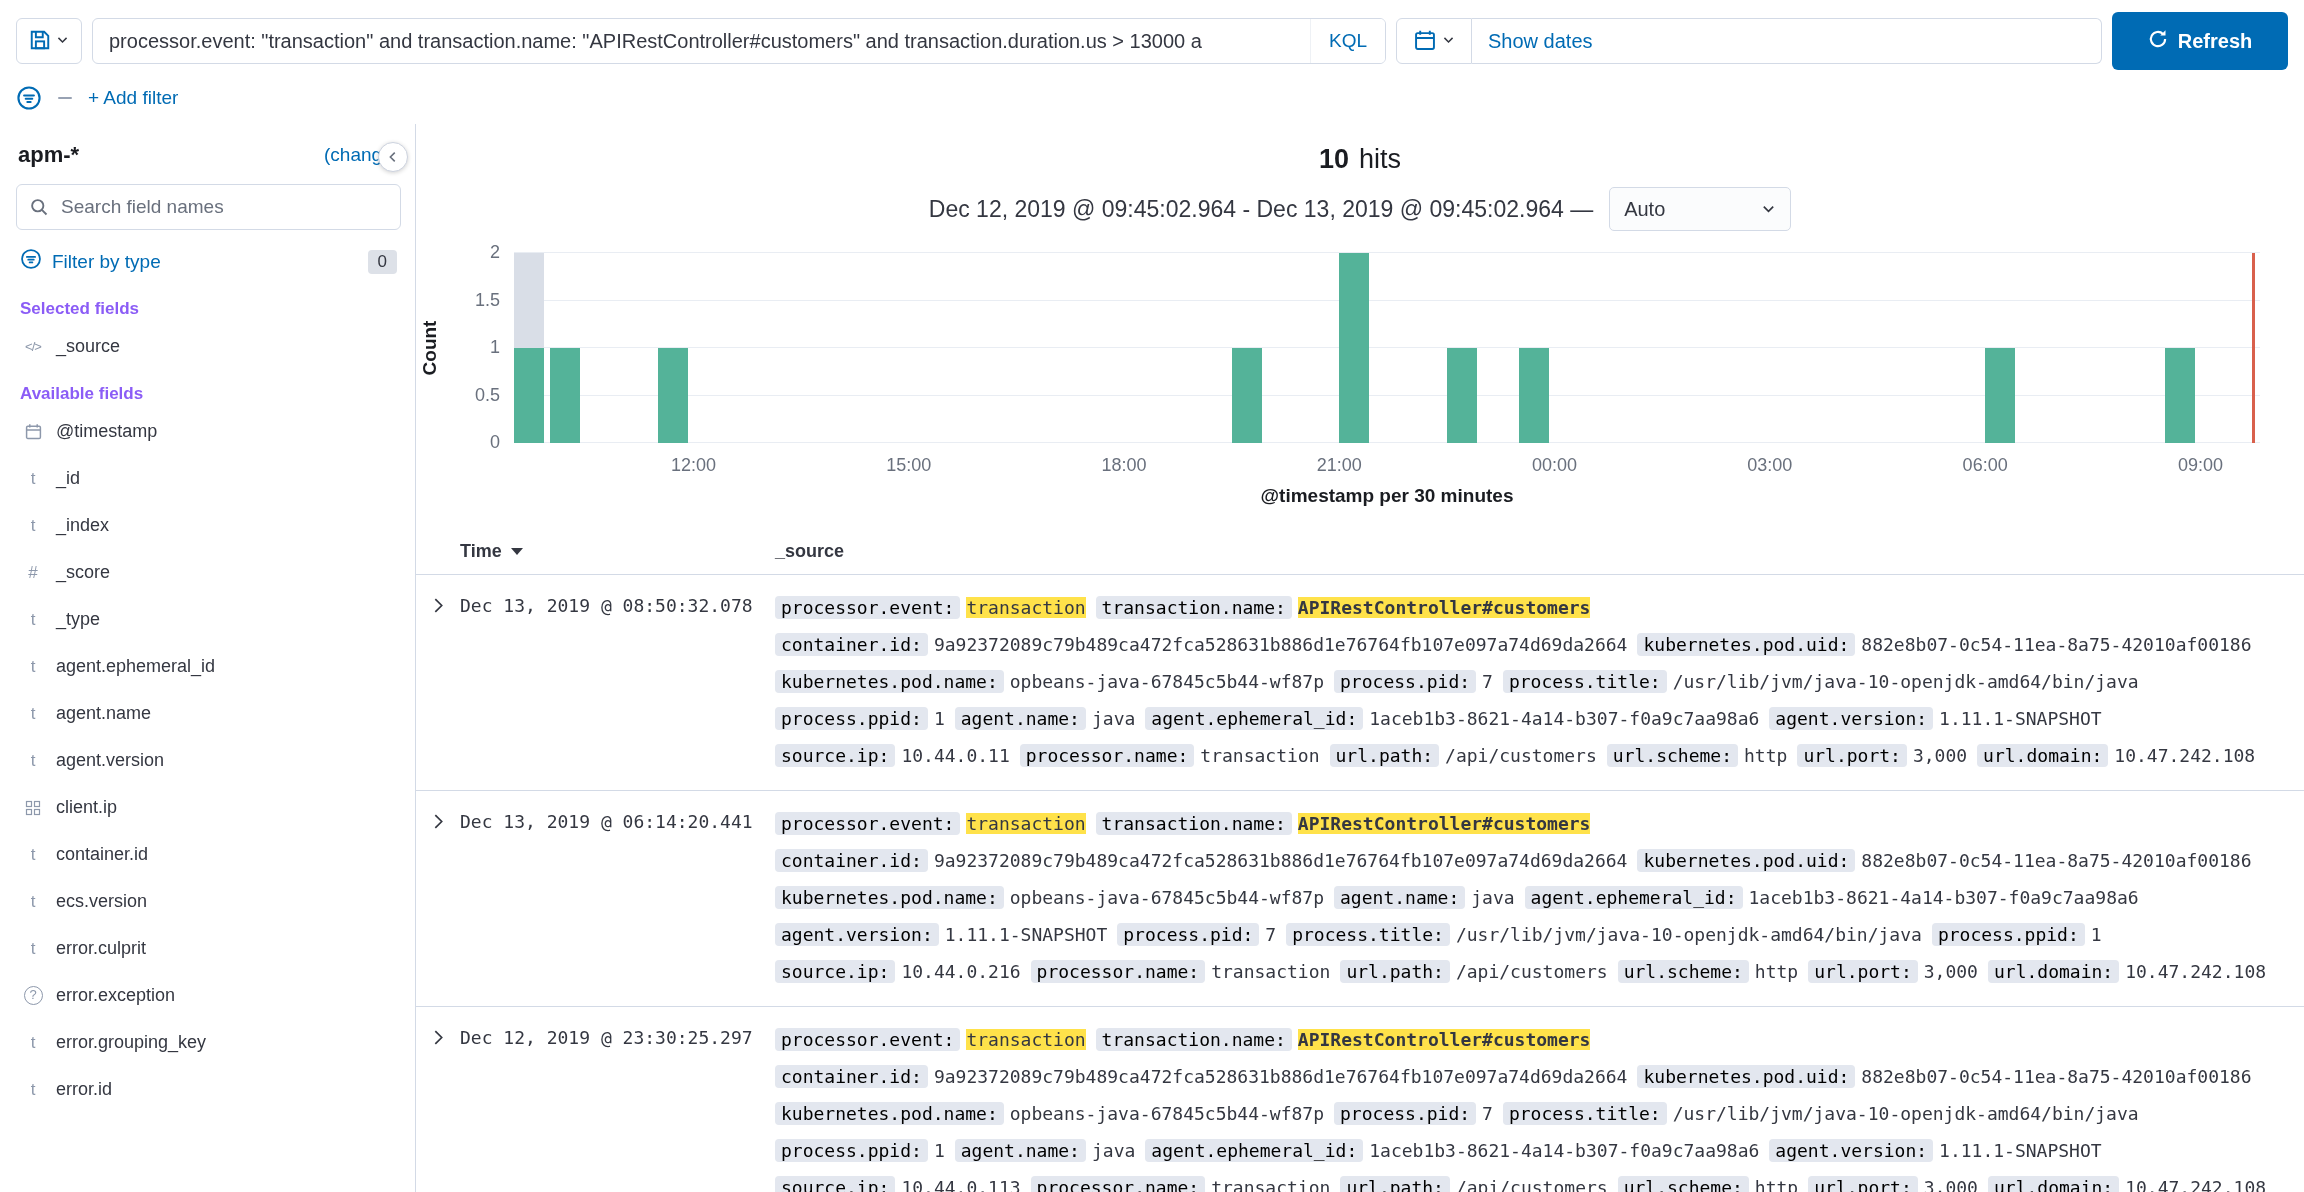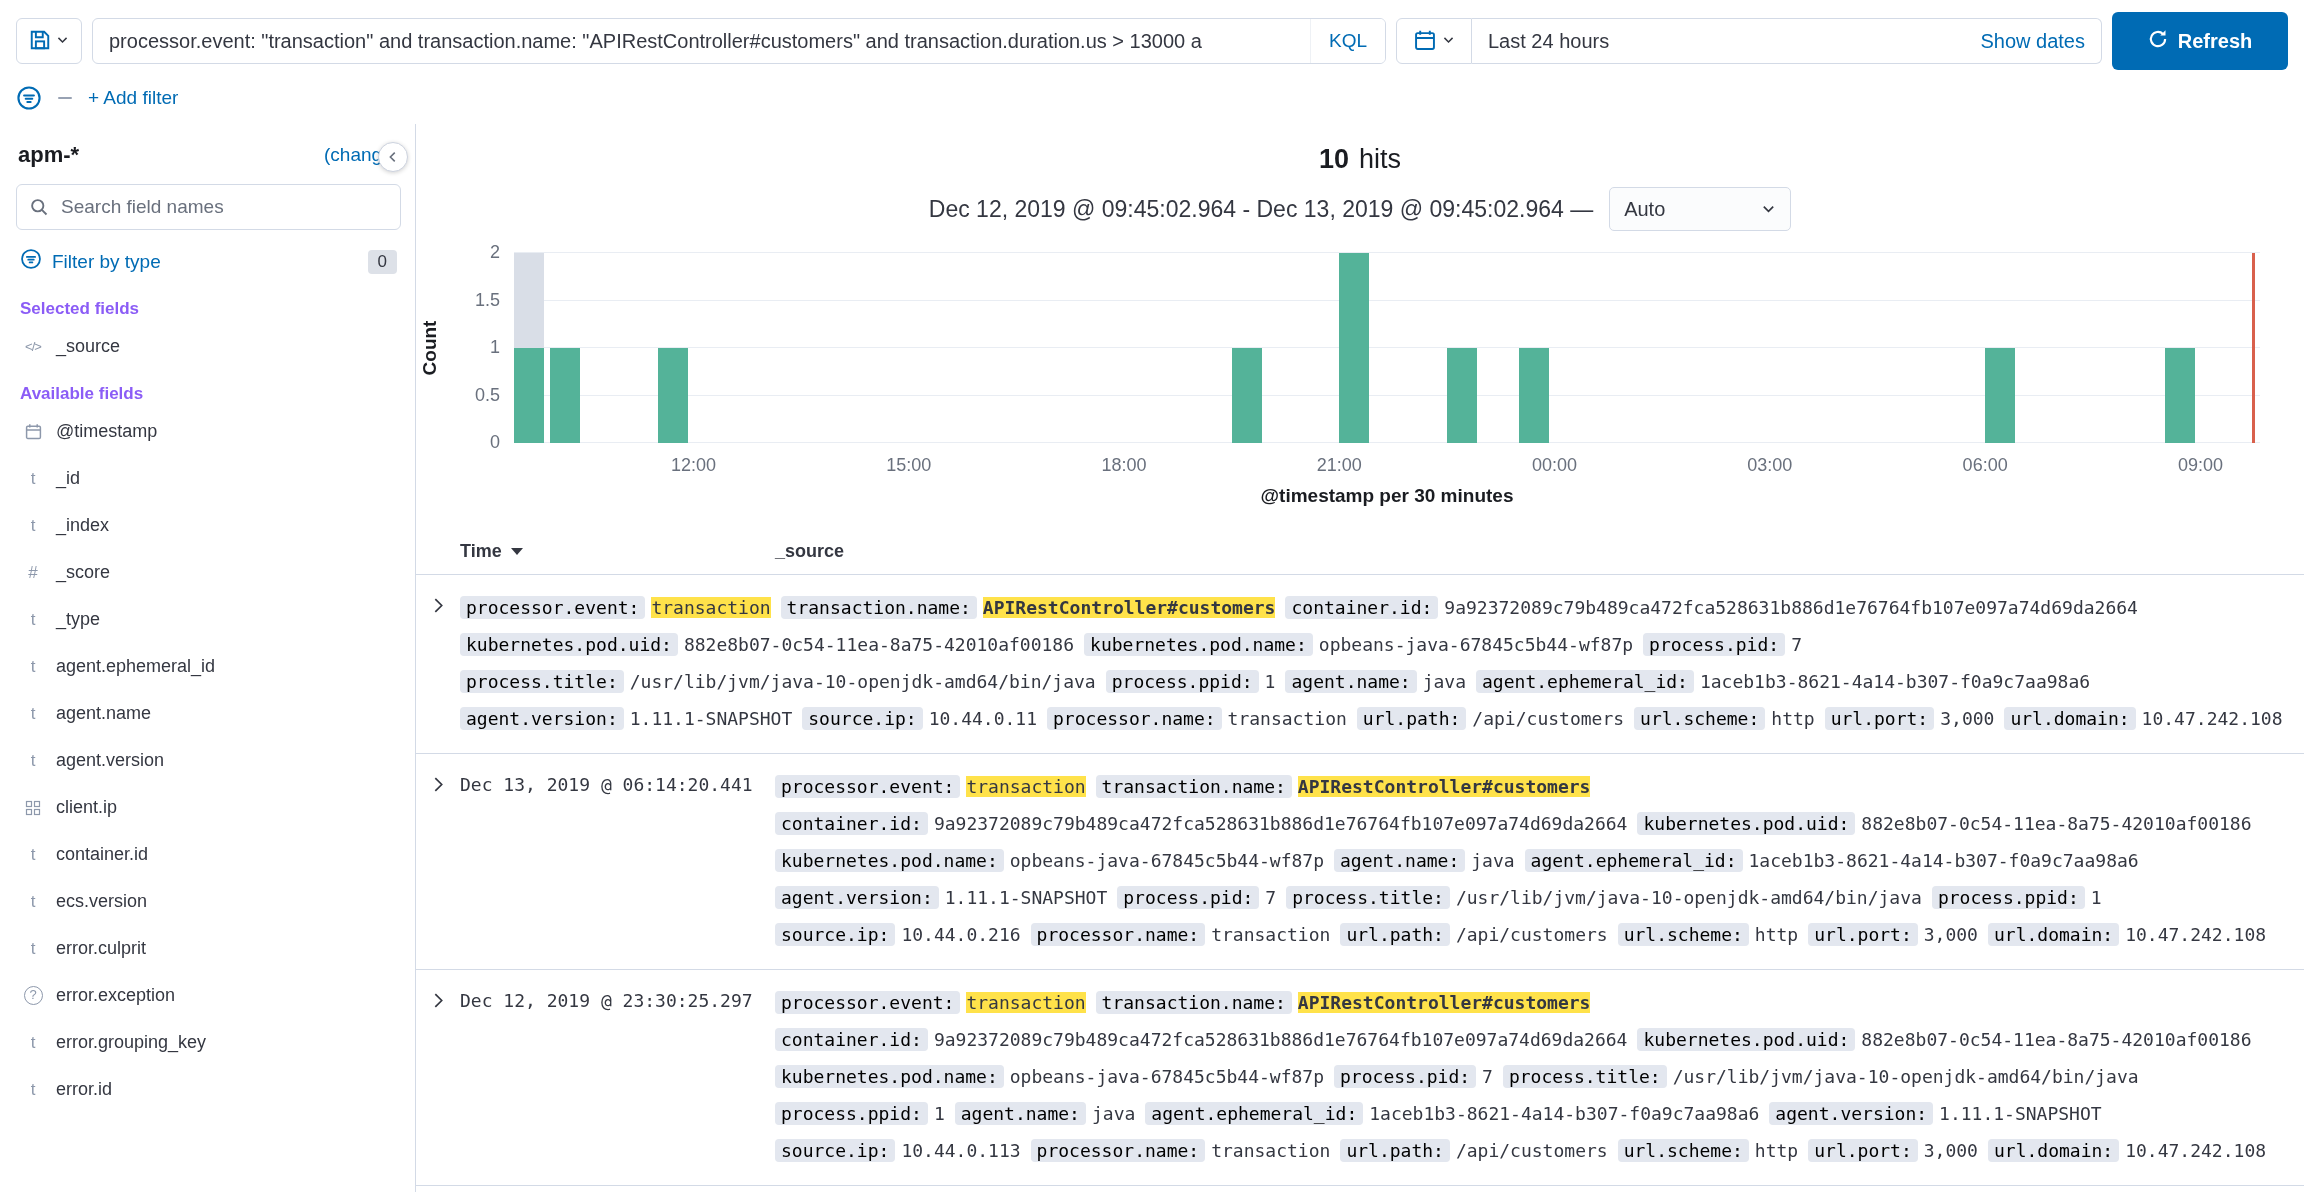--- a/index.html
+++ b/index.html
@@ -146,21 +146,20 @@
               <g fill="none" stroke="currentColor" stroke-width="1.4">
                 <rect x="1.5" y="3" width="13" height="11.5" rx="1.2"></rect>
                 <path d="M1.5 6.5h13M4.5 1.2v3M11.5 1.2v3"></path>
               </g>
             </svg></span>
         <span class="chev"><svg width="13" height="13" viewBox="0 0 16 16">
               <path d="M3 6l5 5 5-5" fill="none" stroke="currentColor" stroke-width="1.8"></path>
             </svg></span>
       </button>
       <div class="time-field">
-        <span class="time-range-text">Last 24 hours</span>
         <a class="show-dates">Show dates</a>
       </div>
     </div>
 
     <button class="refresh-btn">
       <span><svg width="20" height="20" viewBox="0 0 16 16">
             <path d="M13.7 8a5.7 5.7 0 1 1-1.7-4.05" fill="none" stroke="#fff" stroke-width="1.7"></path>
             <path d="M14 .9v4.2H9.8z" fill="#fff"></path>
           </svg></span>
       <span>Refresh</span>
@@ -363,20 +362,21 @@
           </span>
           <span class="th-source">_source</span>
         </div>
         <div id="rows">
             <div class="doc-row">
               <button class="expand">
                 <svg width="17" height="17" viewBox="0 0 16 16">
                   <path d="M5 2l6 6-6 6" fill="none" stroke="currentColor" stroke-width="1.6"></path>
                 </svg>
               </button>
+              <div class="time-cell">Dec 13, 2019 @ 08:50:32.078</div>
               <div class="source-cell"><span class="pair"><span class="fname">processor.event:</span><span class="fval hl">transaction</span></span><span class="pair"><span class="fname">transaction.name:</span><span class="fval hl b">APIRestController#customers</span></span><span class="pair"><span class="fname">container.id:</span><span class="fval">9a92372089c79b489ca472fca528631b886d1e76764fb107e097a74d69da2664</span></span><span class="pair"><span class="fname">kubernetes.pod.uid:</span><span class="fval">882e8b07-0c54-11ea-8a75-42010af00186</span></span><span class="pair"><span class="fname">kubernetes.pod.name:</span><span class="fval">opbeans-java-67845c5b44-wf87p</span></span><span class="pair"><span class="fname">process.pid:</span><span class="fval">7</span></span><span class="pair"><span class="fname">process.title:</span><span class="fval">/usr/lib/jvm/java-10-openjdk-amd64/bin/java</span></span><span class="pair"><span class="fname">process.ppid:</span><span class="fval">1</span></span><span class="pair"><span class="fname">agent.name:</span><span class="fval">java</span></span><span class="pair"><span class="fname">agent.ephemeral_id:</span><span class="fval">1aceb1b3-8621-4a14-b307-f0a9c7aa98a6</span></span><span class="pair"><span class="fname">agent.version:</span><span class="fval">1.11.1-SNAPSHOT</span></span><span class="pair"><span class="fname">source.ip:</span><span class="fval">10.44.0.11</span></span><span class="pair"><span class="fname">processor.name:</span><span class="fval">transaction</span></span><span class="pair"><span class="fname">url.path:</span><span class="fval">/api/customers</span></span><span class="pair"><span class="fname">url.scheme:</span><span class="fval">http</span></span><span class="pair"><span class="fname">url.port:</span><span class="fval">3,000</span></span><span class="pair"><span class="fname">url.domain:</span><span class="fval">10.47.242.108</span></span></div>
             </div>
             <div class="doc-row">
               <button class="expand">
                 <svg width="17" height="17" viewBox="0 0 16 16">
                   <path d="M5 2l6 6-6 6" fill="none" stroke="currentColor" stroke-width="1.6"></path>
                 </svg>
               </button>
               <div class="time-cell">Dec 13, 2019 @ 06:14:20.441</div>
               <div class="source-cell"><span class="pair"><span class="fname">processor.event:</span><span class="fval hl">transaction</span></span><span class="pair"><span class="fname">transaction.name:</span><span class="fval hl b">APIRestController#customers</span></span><span class="pair"><span class="fname">container.id:</span><span class="fval">9a92372089c79b489ca472fca528631b886d1e76764fb107e097a74d69da2664</span></span><span class="pair"><span class="fname">kubernetes.pod.uid:</span><span class="fval">882e8b07-0c54-11ea-8a75-42010af00186</span></span><span class="pair"><span class="fname">kubernetes.pod.name:</span><span class="fval">opbeans-java-67845c5b44-wf87p</span></span><span class="pair"><span class="fname">agent.name:</span><span class="fval">java</span></span><span class="pair"><span class="fname">agent.ephemeral_id:</span><span class="fval">1aceb1b3-8621-4a14-b307-f0a9c7aa98a6</span></span><span class="pair"><span class="fname">agent.version:</span><span class="fval">1.11.1-SNAPSHOT</span></span><span class="pair"><span class="fname">process.pid:</span><span class="fval">7</span></span><span class="pair"><span class="fname">process.title:</span><span class="fval">/usr/lib/jvm/java-10-openjdk-amd64/bin/java</span></span><span class="pair"><span class="fname">process.ppid:</span><span class="fval">1</span></span><span class="pair"><span class="fname">source.ip:</span><span class="fval">10.44.0.216</span></span><span class="pair"><span class="fname">processor.name:</span><span class="fval">transaction</span></span><span class="pair"><span class="fname">url.path:</span><span class="fval">/api/customers</span></span><span class="pair"><span class="fname">url.scheme:</span><span class="fval">http</span></span><span class="pair"><span class="fname">url.port:</span><span class="fval">3,000</span></span><span class="pair"><span class="fname">url.domain:</span><span class="fval">10.47.242.108</span></span></div>

